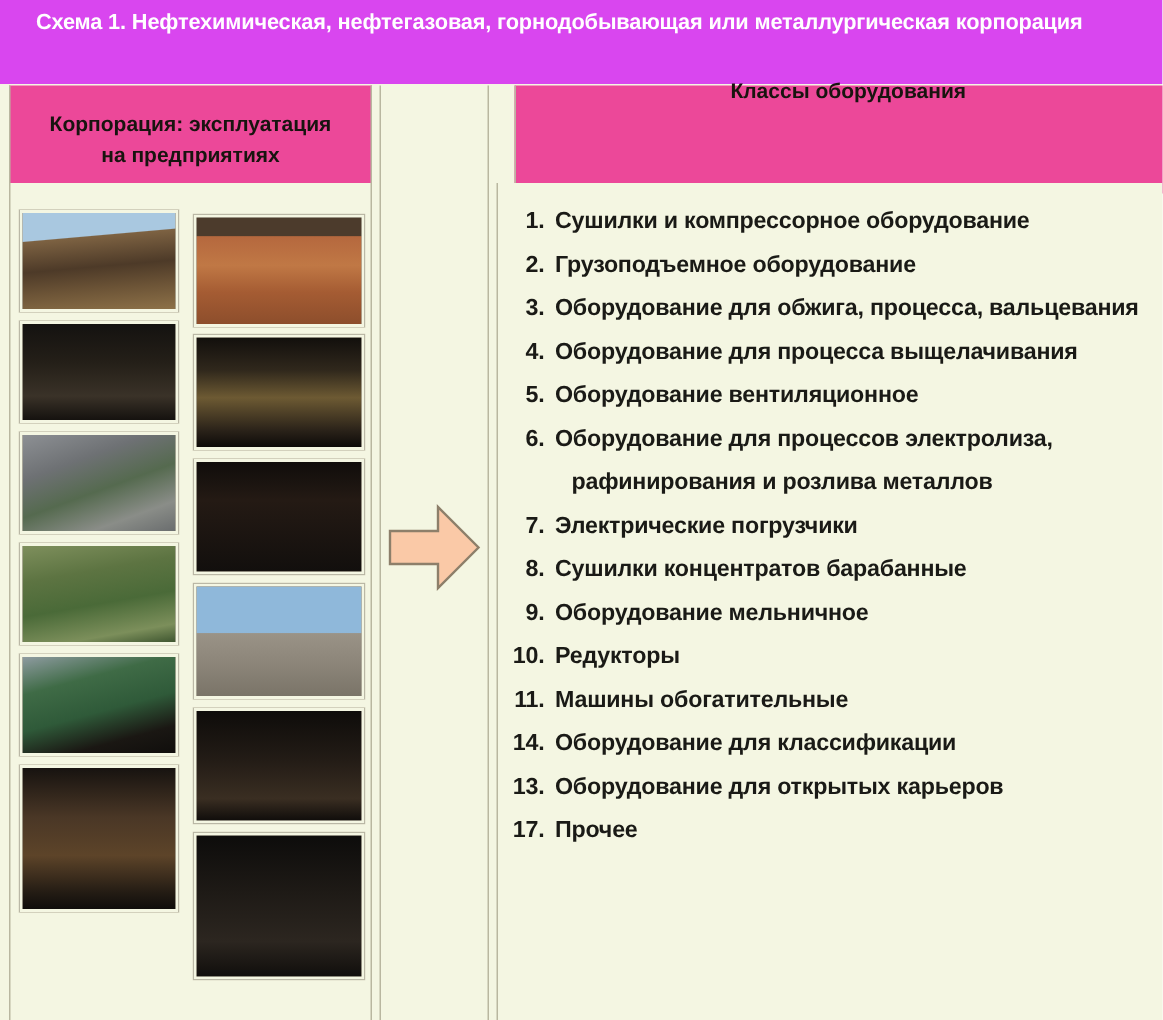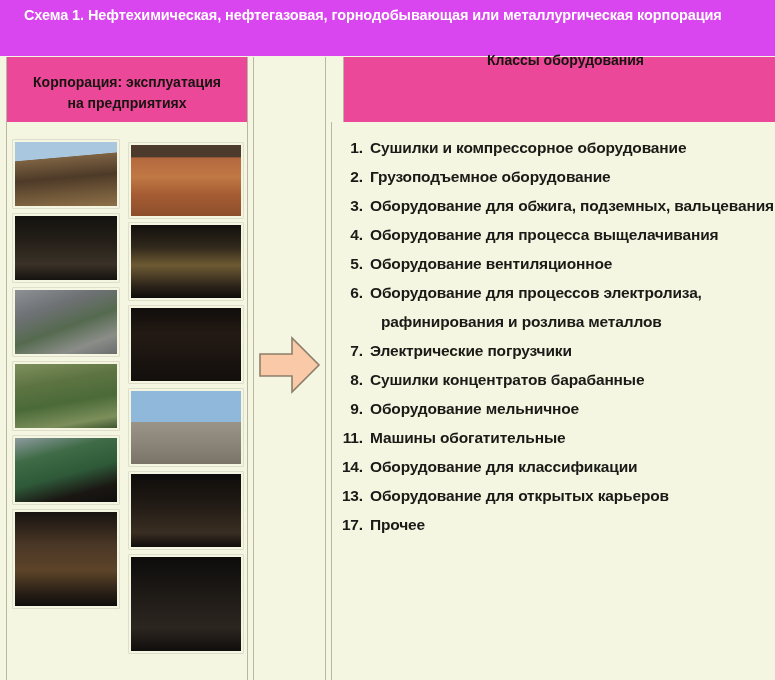--- a/index.html
+++ b/index.html
@@ -169,21 +169,21 @@
       <div class="eq-item">
         <span class="eq-num">1.</span>
         <span class="eq-text">Сушилки и компрессорное оборудование</span>
       </div>
       <div class="eq-item">
         <span class="eq-num">2.</span>
         <span class="eq-text">Грузоподъемное оборудование</span>
       </div>
       <div class="eq-item">
         <span class="eq-num">3.</span>
-        <span class="eq-text">Оборудование для обжига, подземных, вальцевания</span>
+        <span class="eq-text">Оборудование для обжига, процесса, вальцевания</span>
       </div>
       <div class="eq-item">
         <span class="eq-num">4.</span>
         <span class="eq-text">Оборудование для процесса выщелачивания</span>
       </div>
       <div class="eq-item">
         <span class="eq-num">5.</span>
         <span class="eq-text">Оборудование вентиляционное</span>
       </div>
       <div class="eq-item">
@@ -200,20 +200,24 @@
       </div>
       <div class="eq-item">
         <span class="eq-num">8.</span>
         <span class="eq-text">Сушилки концентратов барабанные</span>
       </div>
       <div class="eq-item">
         <span class="eq-num">9.</span>
         <span class="eq-text">Оборудование мельничное</span>
       </div>
       <div class="eq-item">
+        <span class="eq-num">10.</span>
+        <span class="eq-text">Редукторы</span>
+      </div>
+      <div class="eq-item">
         <span class="eq-num">11.</span>
         <span class="eq-text">Машины обогатительные</span>
       </div>
       <div class="eq-item">
         <span class="eq-num">14.</span>
         <span class="eq-text">Оборудование для классификации</span>
       </div>
       <div class="eq-item">
         <span class="eq-num">13.</span>
         <span class="eq-text">Оборудование для открытых карьеров</span>

